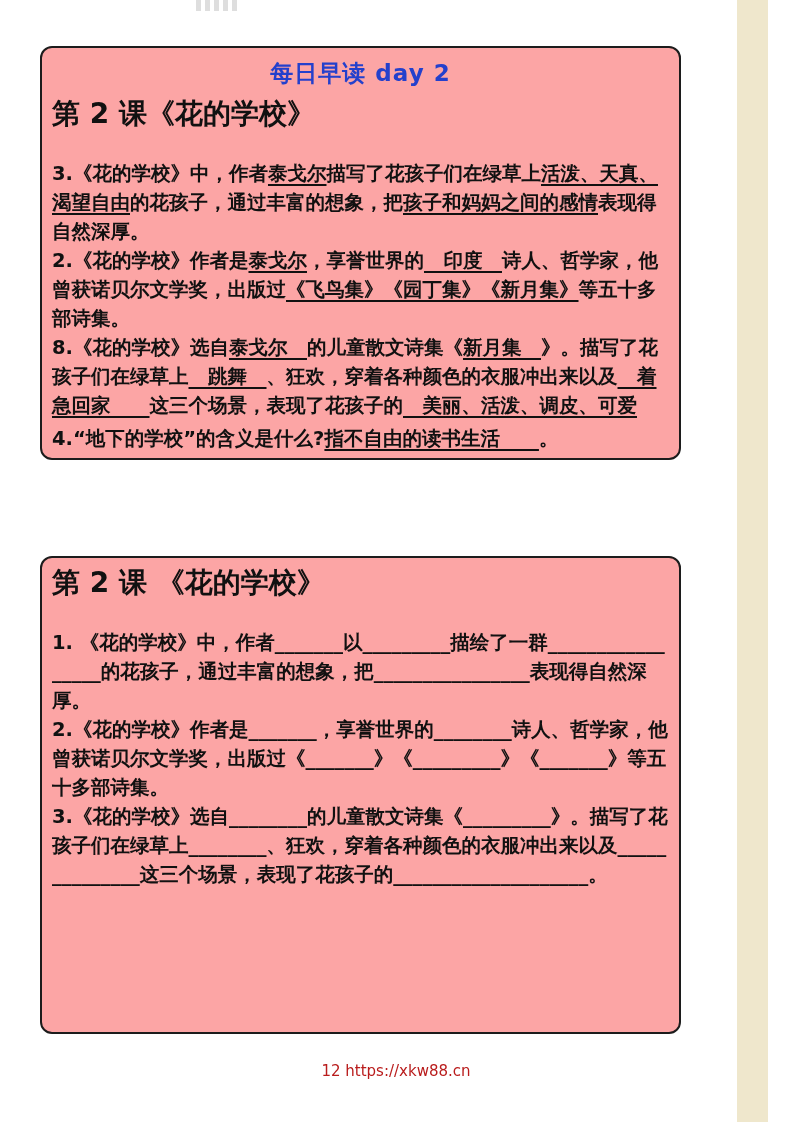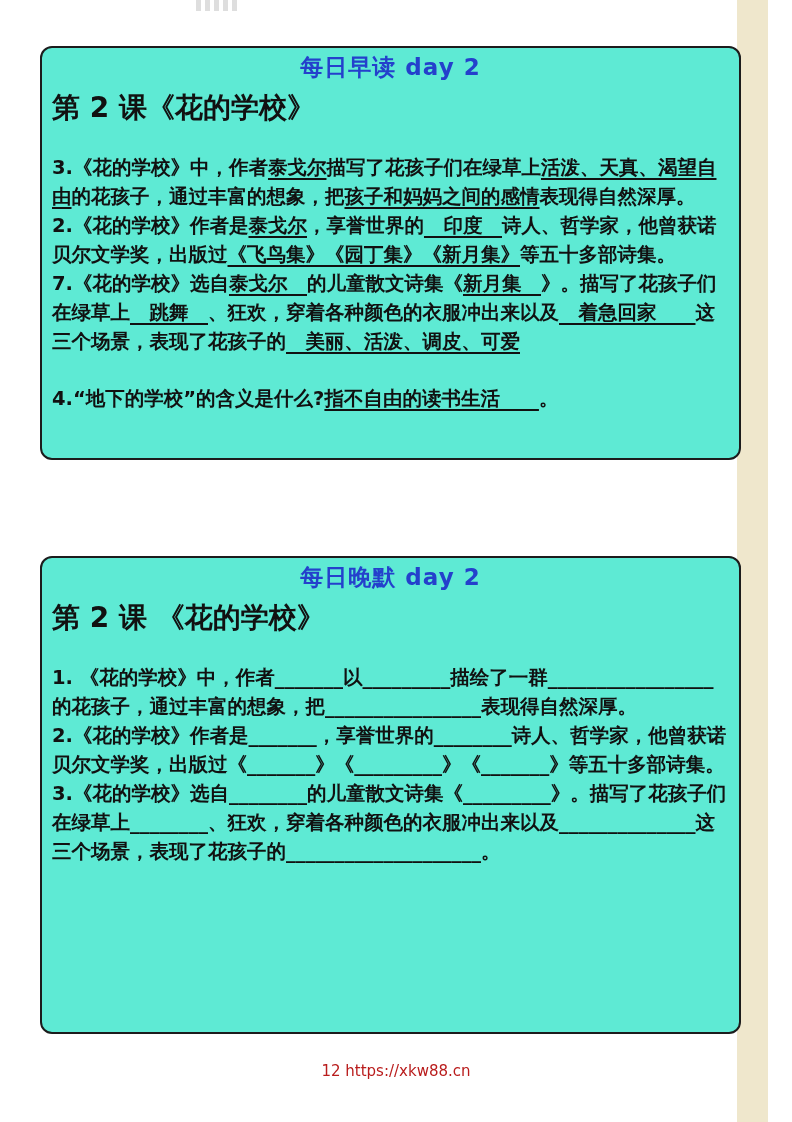--- a/index.html
+++ b/index.html
@@ -30,26 +30,26 @@
     left: 196px;
     width: 42px;
     height: 11px;
     background: repeating-linear-gradient(90deg, #bdbdbd 0 5px, transparent 5px 9px);
     opacity: 0.5;
     z-index: 2;
   }
   .card {
     position: absolute;
     left: 40px;
-    width: 701px;
+    width: 641px;
     box-sizing: border-box;
-    background: #5eead4;
+    background: #fca5a5;
     border: 2px solid #1c1c1c;
     border-radius: 12px;
-    padding: 0 10px 12px 10px;
+    padding: 6px 10px 12px 10px;
     z-index: 1;
   }
   .card-morning { top: 46px; height: 414px; }
   .card-evening { top: 556px; height: 478px; }
   .card-title {
     text-align: center;
     font-size: 23px;
     font-weight: 700;
     margin: 4px 0 6px 0;
     letter-spacing: 1px;
@@ -59,21 +59,21 @@
     font-weight: 700;
   }
   .para {
     margin: 0;
     font-size: 19.5px;
     font-weight: 600;
     line-height: 29px;
     word-break: break-all;
   }
   .para.first { margin-top: 26px; }
-  .para.gap-before { margin-top: 28px; }
+  .para.gap-before { margin-top: 4px; }
   .u {
     text-decoration: underline;
     text-decoration-thickness: 2px;
     text-underline-offset: 4px;
   }
   .page-footer {
     position: absolute;
     top: 1062px;
     left: 0;
     width: 100%;
@@ -88,25 +88,24 @@
 <body>
 
 <div class="bg-strip"></div>
 <div class="artifact"></div>
 
 <section class="card card-morning">
   <h1 class="card-title" style="color: rgb(36, 64, 204);">每日早读 day 2</h1>
   <div class="lesson">第 2 课《花的学校》</div>
   <p class="para first"><span>3.《花的学校》中，作者</span><span class="u">泰戈尔</span><span>描写了花孩子们在绿草上</span><span class="u">活泼、天真、渴望自由</span><span>的花孩子，通过丰富的想象，把</span><span class="u">孩子和妈妈之间的感情</span><span>表现得自然深厚。</span></p>
   <p class="para"><span>2.《花的学校》作者是</span><span class="u">泰戈尔</span><span>，享誉世界的</span><span class="u">　印度　</span><span>诗人、哲学家，他曾获诺贝尔文学奖，出版过</span><span class="u">《飞鸟集》《园丁集》《新月集》</span><span>等五十多部诗集。</span></p>
-  <p class="para"><span>7.《花的学校》选自</span><span class="u">泰戈尔　</span><span>的儿童散文诗集《</span><span class="u">新月集　</span><span>》。描写了花孩子们在绿草上</span><span class="u">　跳舞　</span><span>、狂欢，穿着各种颜色的衣服冲出来以及</span><span class="u">　着急回家　　</span><span>这三个场景，表现了花孩子的</span><span class="u">　美丽、活泼、调皮、可爱</span></p>
+  <p class="para"><span>8.《花的学校》选自</span><span class="u">泰戈尔　</span><span>的儿童散文诗集《</span><span class="u">新月集　</span><span>》。描写了花孩子们在绿草上</span><span class="u">　跳舞　</span><span>、狂欢，穿着各种颜色的衣服冲出来以及</span><span class="u">　着急回家　　</span><span>这三个场景，表现了花孩子的</span><span class="u">　美丽、活泼、调皮、可爱</span></p>
   <p class="para gap-before"><span>4.“地下的学校”的含义是什么?</span><span class="u">指不自由的读书生活　　</span><span>。</span></p>
 </section>
 
 <section class="card card-evening">
-  <h1 class="card-title" style="color: rgb(36, 64, 204);">每日晚默 day 2</h1>
   <div class="lesson">第 2 课 《花的学校》</div>
   <p class="para first"><span>1. 《花的学校》中，作者_______以_________描绘了一群_________________的花孩子，通过丰富的想象，把________________表现得自然深厚。</span></p>
   <p class="para"><span>2.《花的学校》作者是_______，享誉世界的________诗人、哲学家，他曾获诺贝尔文学奖，出版过《_______》《_________》《_______》等五十多部诗集。</span></p>
   <p class="para"><span>3.《花的学校》选自________的儿童散文诗集《_________》。描写了花孩子们在绿草上________、狂欢，穿着各种颜色的衣服冲出来以及______________这三个场景，表现了花孩子的____________________。</span></p>
 </section>
 
 <footer class="page-footer">12 https://xkw88.cn</footer>
 
 </body></html>

